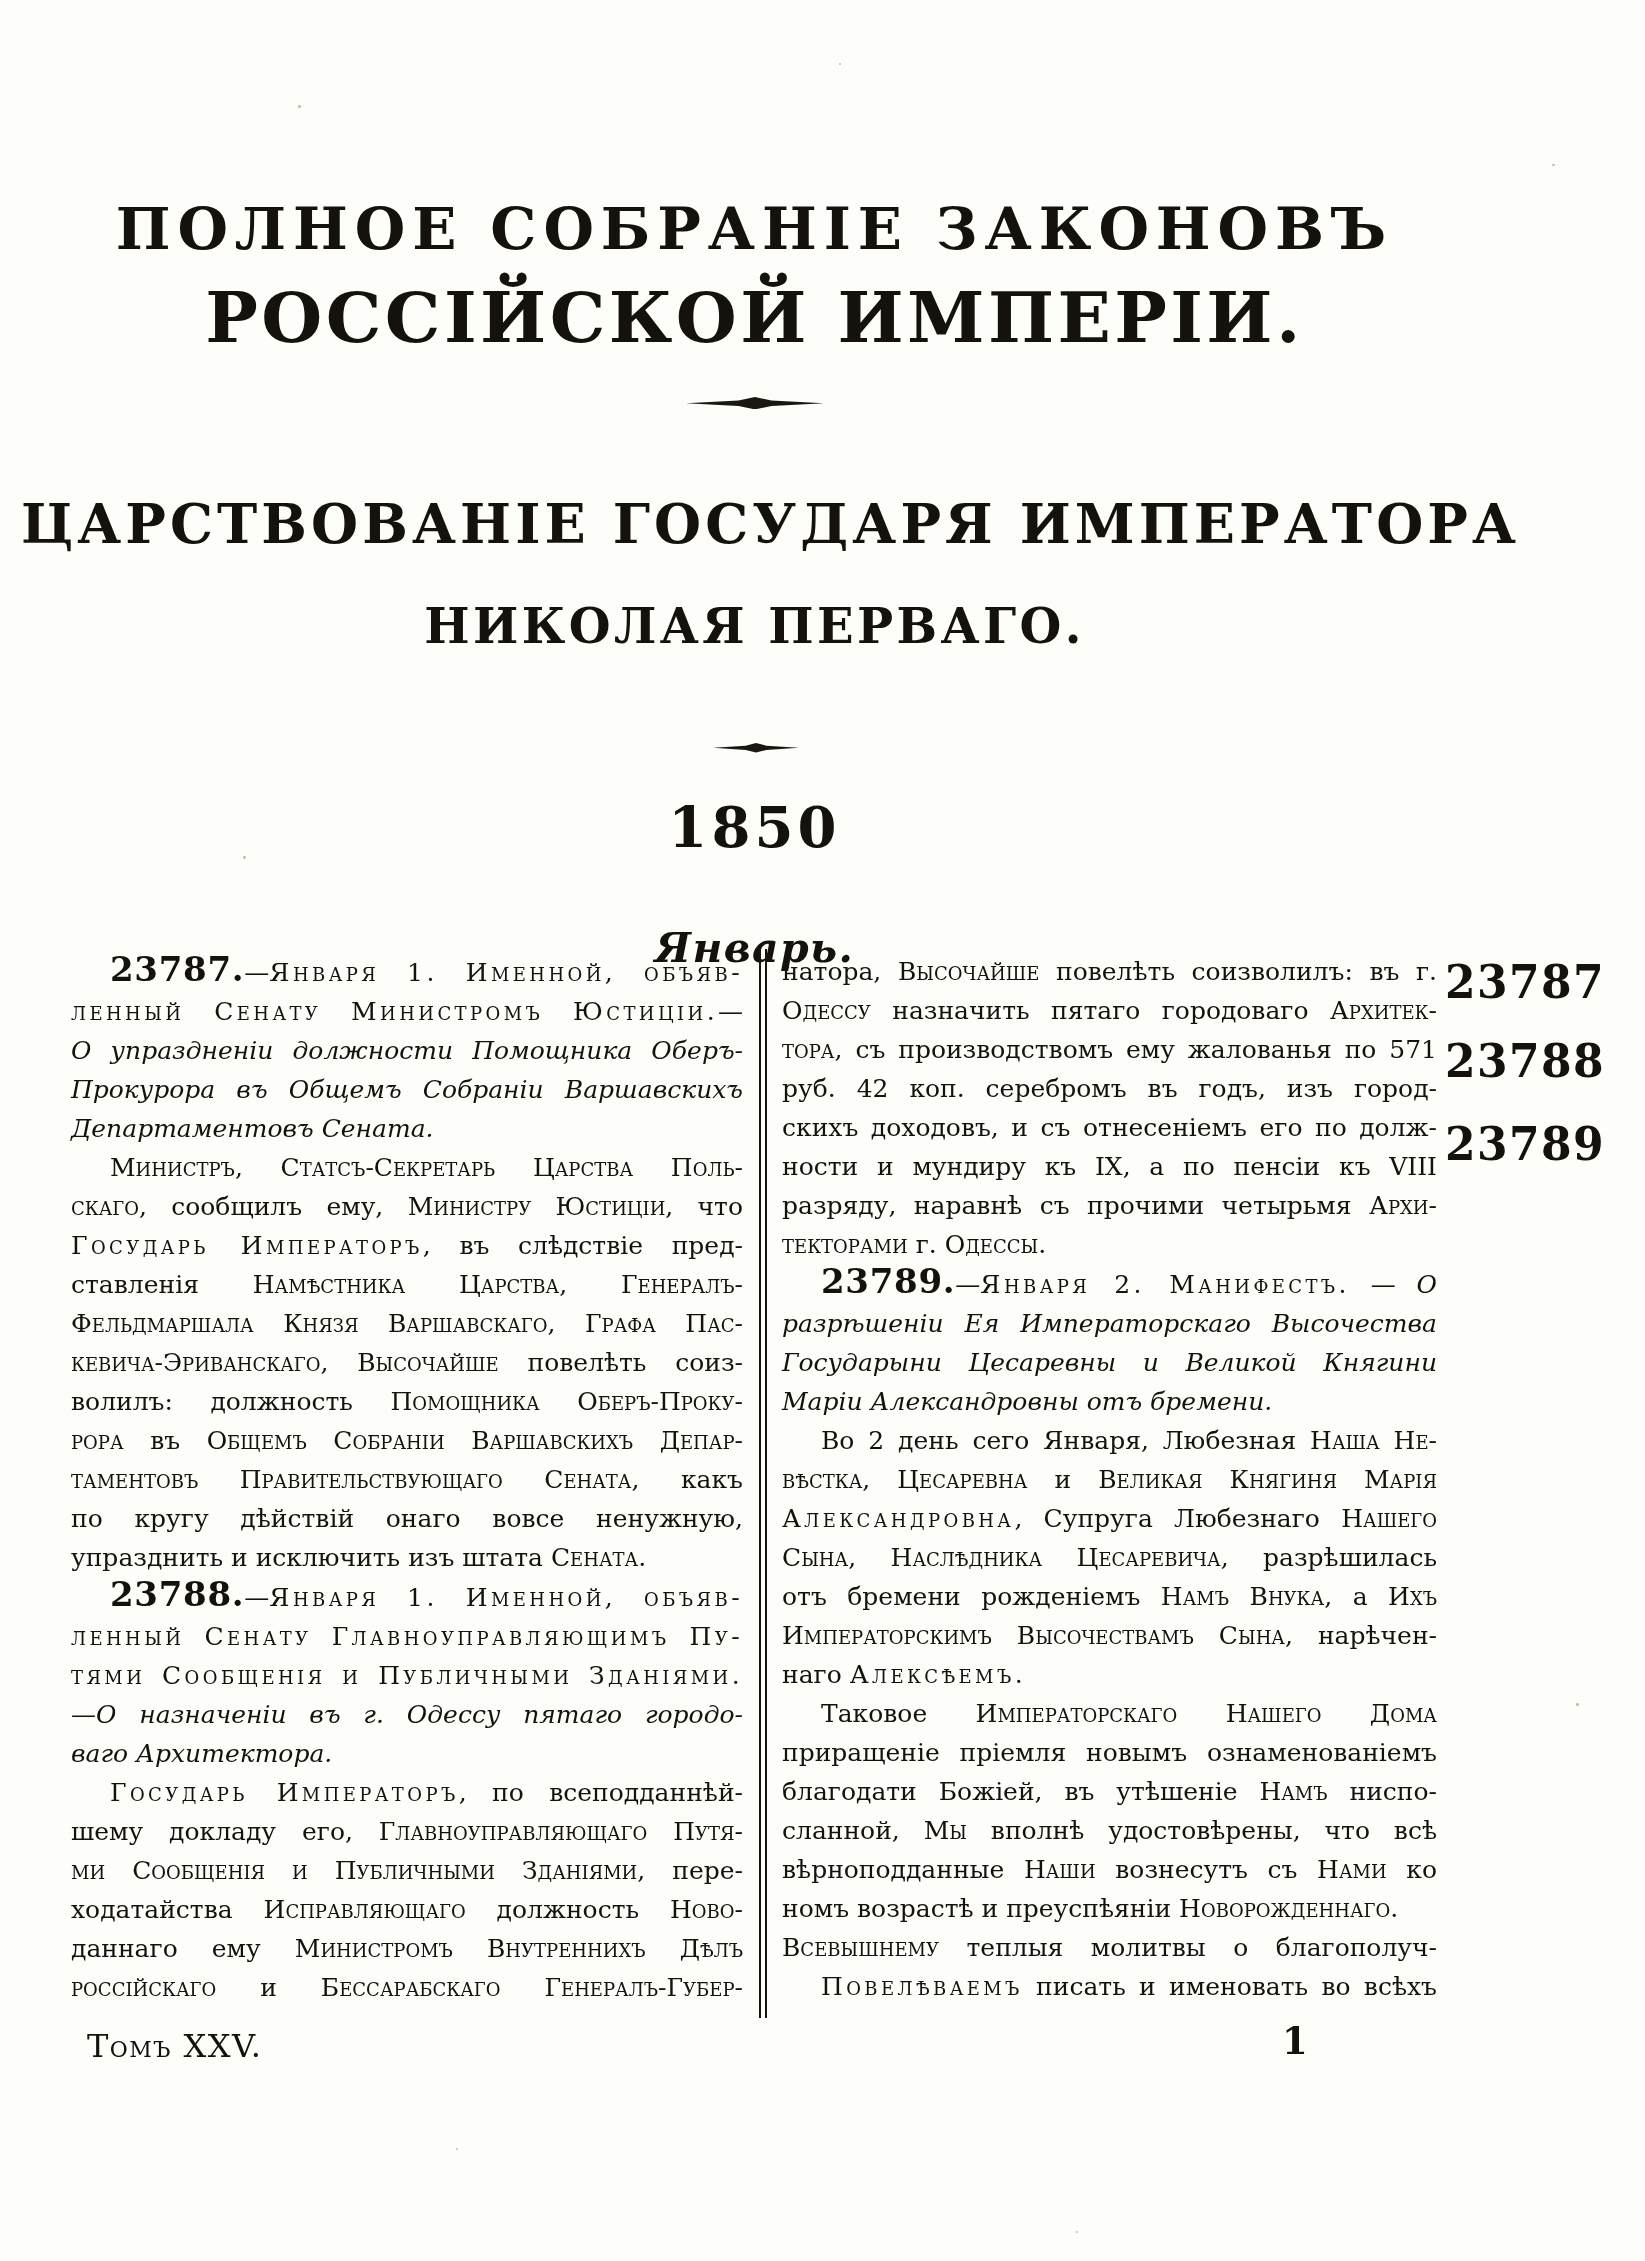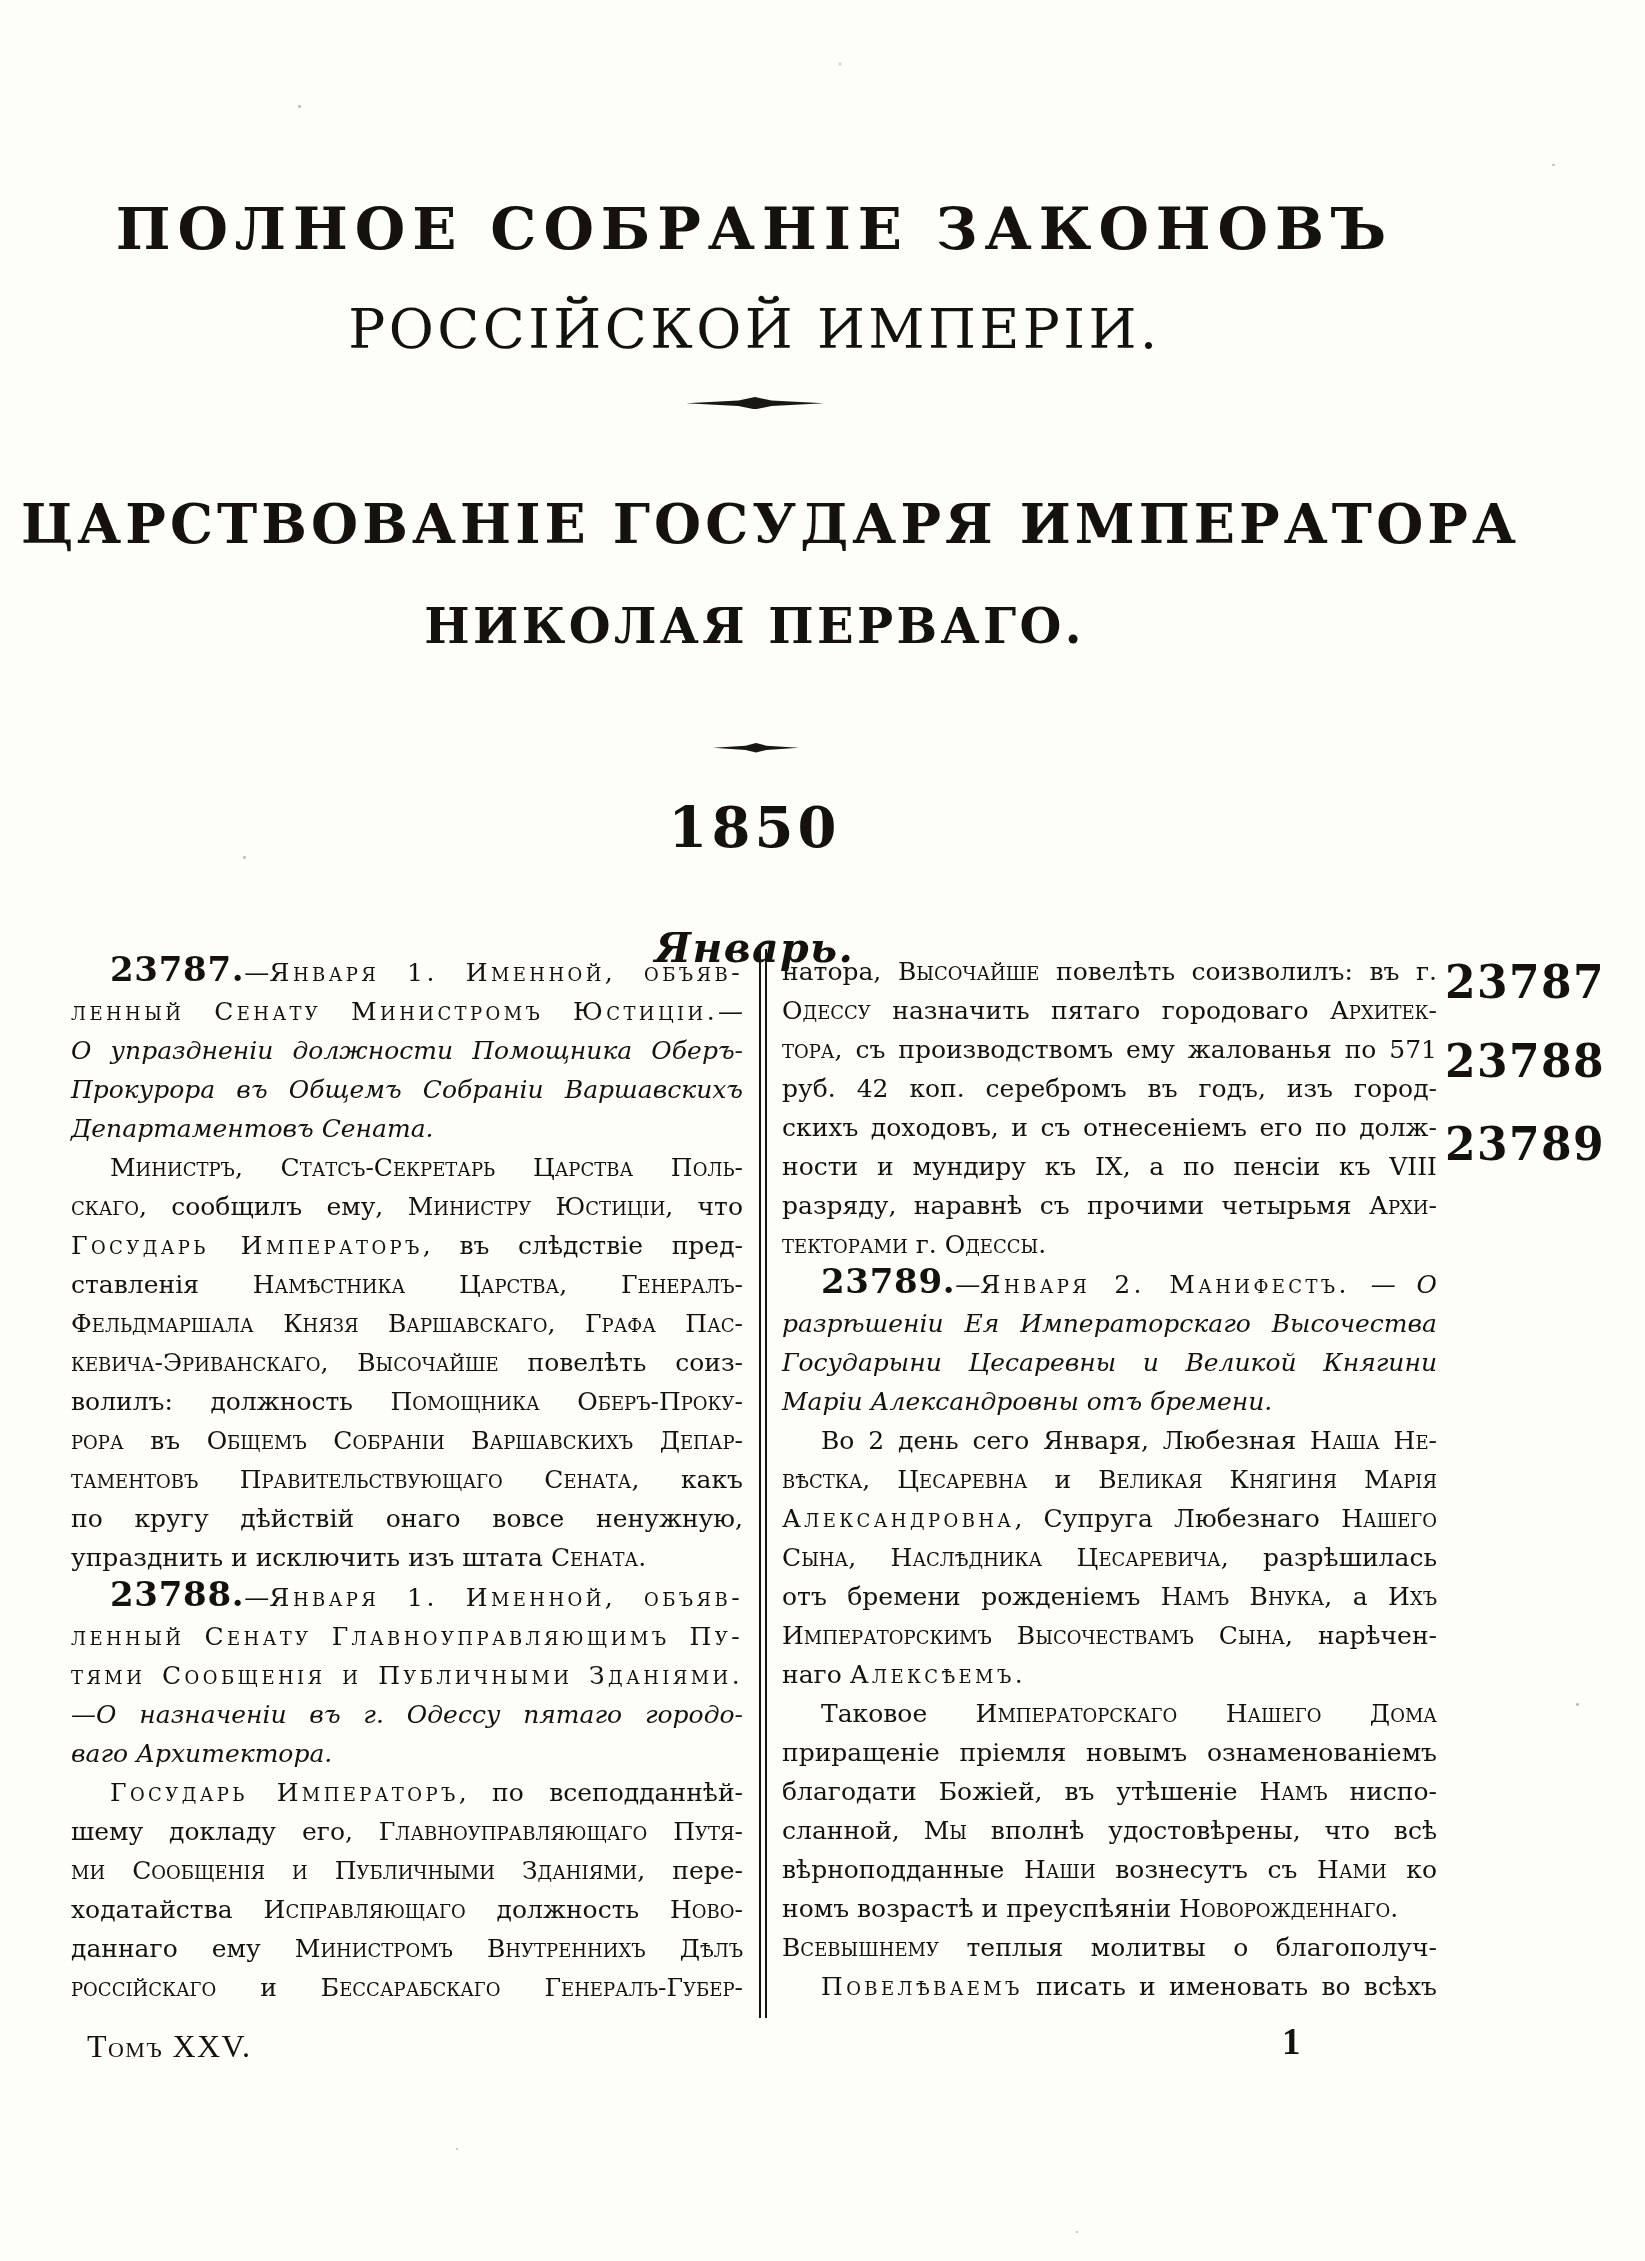--- a/index.html
+++ b/index.html
@@ -7,21 +7,21 @@
     position:relative;
     width:1645px;height:2261px;
     background:#fdfdfa;
     color:#15120e;
     font-family:"DejaVu Serif","Liberation Serif",serif;
     overflow:hidden;
   }
   
   .mast{position:absolute;left:0;width:1509px;text-align:center;white-space:nowrap;line-height:1;}
   .t1{top:200px;font-size:58px;font-weight:bold;letter-spacing:6.9px;}
-  .t2{top:302px;font-size:55px;font-weight:normal;letter-spacing:3.4px;}
+  .t2{top:283px;font-size:70px;font-weight:bold;letter-spacing:3.4px;}
   .t3{top:497px;font-size:54px;font-weight:bold;letter-spacing:4.1px;padding-left:16px;}
   .t4{top:602px;font-size:48px;font-weight:bold;letter-spacing:3.4px;}
   .year{top:799px;font-size:56px;font-weight:bold;letter-spacing:4.1px;}
   .month{top:928px;font-size:41px;font-weight:bold;font-style:italic;letter-spacing:1.4px;}
   .orn{position:absolute;fill:#1a1713;}
   .orn1{left:686px;top:397px;width:138px;height:12.4px;}
   .orn2{left:713px;top:743px;width:86px;height:9.6px;}
   
   .col{position:absolute;top:952px;font-size:25px;line-height:39px;}
   .col-left{left:71px;width:672px;}
@@ -36,21 +36,21 @@
   .r-b{font-weight:bold;font-size:34px;line-height:1;letter-spacing:0.7px;}
   .r-i{font-style:italic;}
   .r-sc{font-variant:small-caps;}
   .r-sp{font-variant:small-caps;letter-spacing:3.4px;}
   
   .mnum{position:absolute;left:1445px;width:193px;font-size:44px;font-weight:bold;
         letter-spacing:1.4px;line-height:1;transform:scaleY(1.08);transform-origin:top left;}
   .mnum1{top:958px;}
   .mnum2{top:1037px;}
   .mnum3{top:1120px;}
-  .foot{position:absolute;line-height:1;font-family:Liberation Serif, serif;}
+  .foot{position:absolute;line-height:1;}
   .vol{left:87px;top:2030px;font-size:32px;font-variant:small-caps;letter-spacing:1.4px;}
   .pnum{left:1282px;top:2023px;font-size:37px;font-weight:bold;}
   
   .speck{position:absolute;background:#6f6a60;border-radius:50%;opacity:.45;}
 </style>
 </head>
 <body>
 
 <div class="page">
 

